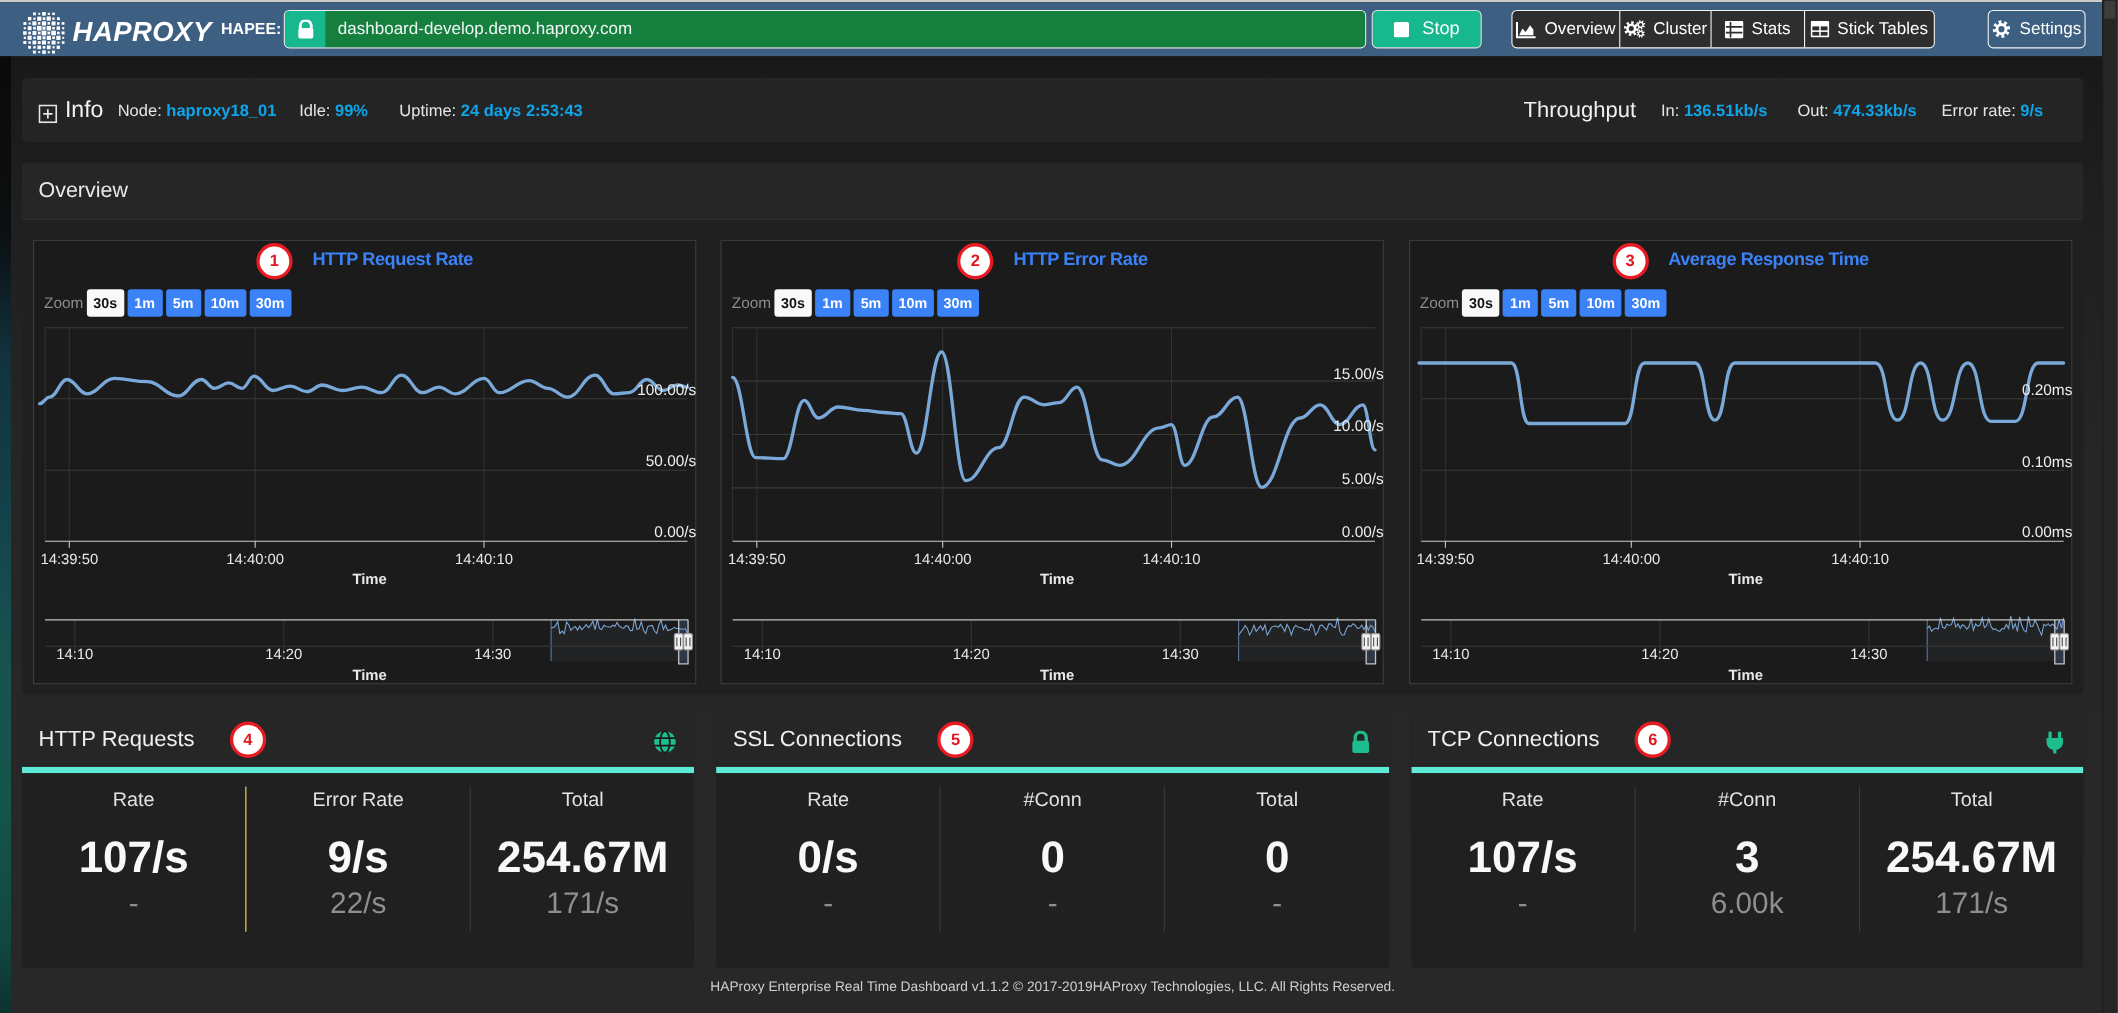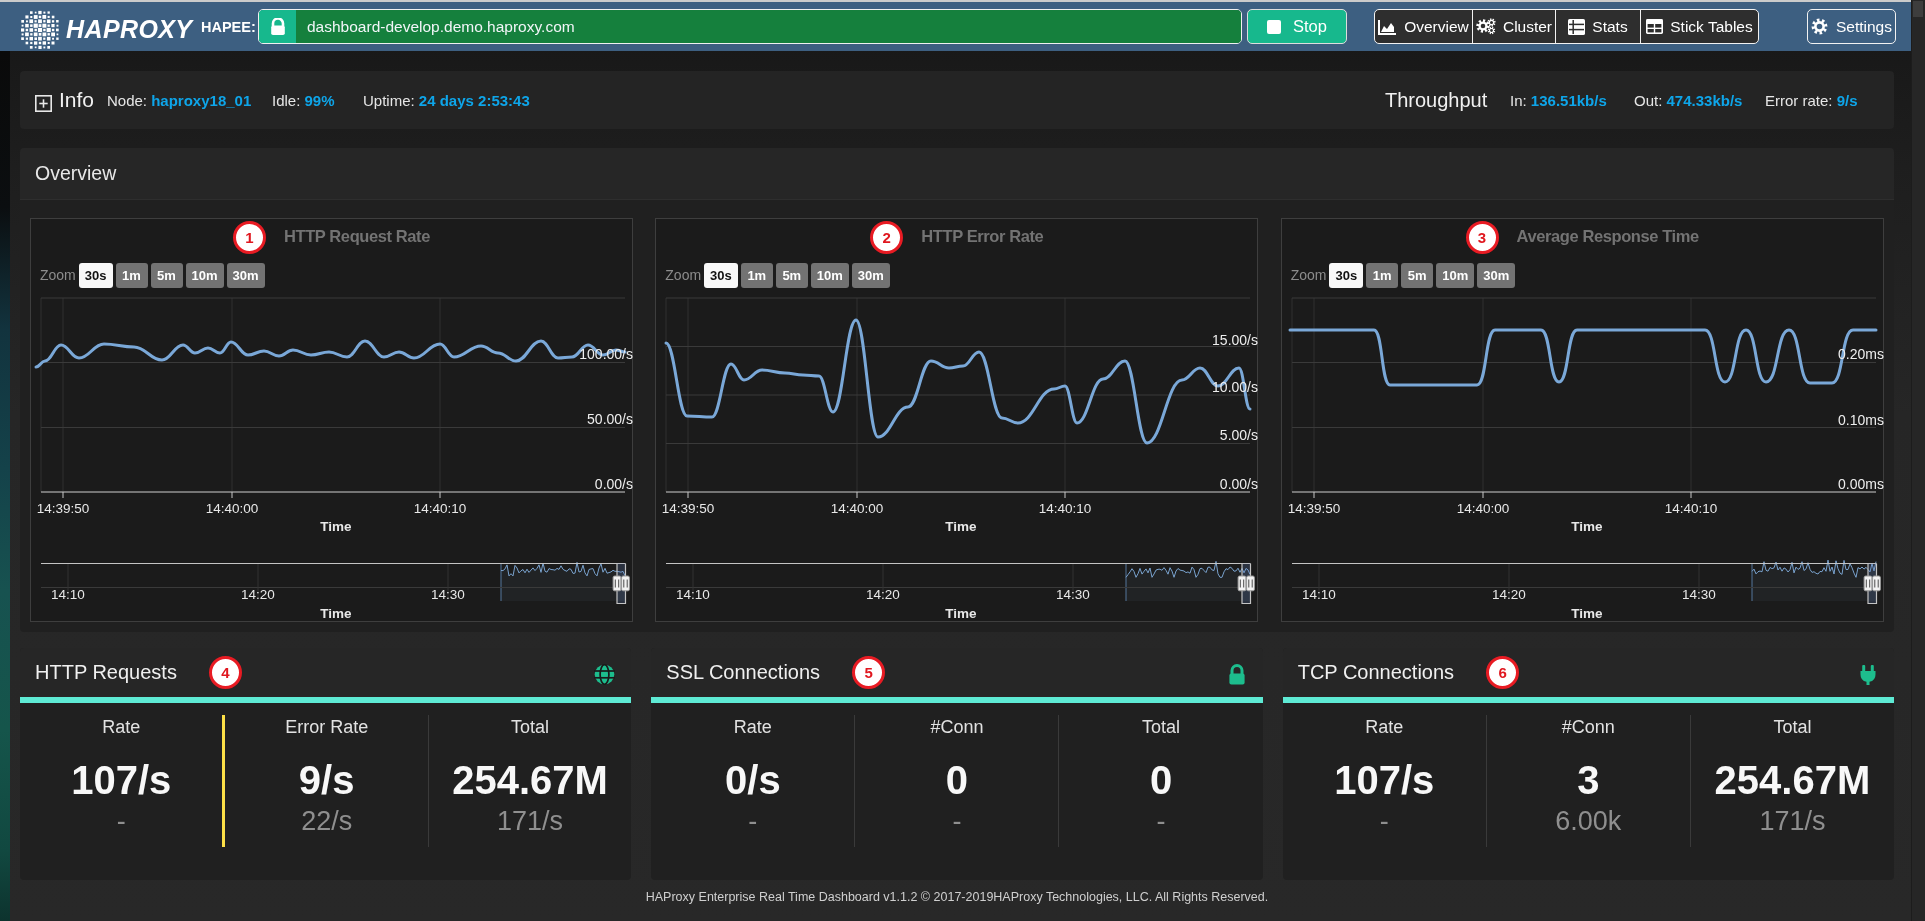--- a/index.html
+++ b/index.html
@@ -37,24 +37,24 @@
 b { color:#0ea5e9; }
 
 
 .ovpanel { position:absolute; left:20px; top:148px; width:1874px; height:484px; background:#202020; border-radius:4px; }
 .ovhead { position:absolute; left:0; top:0; width:100%; height:52px; background:#262626; border-bottom:1px solid #2e2e2e; border-radius:4px 4px 0 0; }
 .ovhead span { position:absolute; left:15px; top:14px; font-size:19.5px; color:#e8e8e8; }
 .chartbox { position:absolute; top:70px; width:603px; height:404px; background:#1b1b1b; border:1px solid #3e3e3e; }
 .ctitle { position:absolute; left:0; top:0; width:100%; height:34px; display:flex; align-items:center; justify-content:center; }
 .badge { width:33px; height:33px; border-radius:50%; background:#fff; border:3.5px solid #e81b23; color:#e0171f; font-size:15px; font-weight:bold; display:flex; align-items:center; justify-content:center; box-sizing:border-box; }
 .ctitle .badge { margin-top:3px; }
-.ctxt { margin-left:18px; font-size:16.5px; font-weight:bold; letter-spacing:-0.4px; color:#737373; }
+.ctxt { margin-left:18px; font-size:16.5px; font-weight:bold; letter-spacing:-0.4px; color:#3b82f6; }
 .zoomrow { position:absolute; left:9px; top:43px; height:26px; display:flex; align-items:center; }
 .zlabel { color:#8c8c8c; font-size:14px; margin-right:0px; }
-.zbtn { margin-left:3px; padding:5px 6px; border-radius:3px; background:#737373; color:#fff; font-size:13px; font-weight:bold; min-width:32px; text-align:center; box-sizing:border-box; }
+.zbtn { margin-left:3px; padding:5px 6px; border-radius:3px; background:#3b82f6; color:#fff; font-size:13px; font-weight:bold; min-width:32px; text-align:center; box-sizing:border-box; }
 .zsel { background:#f8f8f8; color:#111; }
 
 
 .statpanel { position:absolute; top:648px; width:611.3px; height:232px; background:#202020; border-radius:4px; }
 .shead { position:absolute; left:0; top:0; width:100%; height:55px; background:#262626; border-bottom:6px solid #5eead4; border-radius:4px 4px 0 0; display:flex; align-items:center; }
 .stitle { margin-left:15px; font-size:20px; color:#f0f0f0; }
 .bstat { margin-left:32px; }
 .sicon { position:absolute; right:16px; top:16px; }
 .sbody { position:absolute; left:0; top:56px; width:100%; height:176px; display:flex; }
 .scol { flex:1; display:flex; flex-direction:column; align-items:center; margin:11px 0 33px 0; }
@@ -410,21 +410,21 @@
             <ellipse cx="10.5" cy="10.5" rx="4.4" ry="9.8"></ellipse>
           </g>
         </svg></span>
     </div>
   <div class="sbody">
       <div class="scol">
         <div class="slab">Rate</div>
         <div class="sval">107/s</div>
         <div class="ssub">-</div>
       </div>
-      <div class="scol" style="border-left:3px solid #fde047">
+      <div class="scol" style="border-left:1px solid #fde047">
         <div class="slab">Error Rate</div>
         <div class="sval">9/s</div>
         <div class="ssub">22/s</div>
       </div>
       <div class="scol" style="border-left:1px solid #3a3a3a">
         <div class="slab">Total</div>
         <div class="sval">254.67M</div>
         <div class="ssub">171/s</div>
       </div>
     </div>

